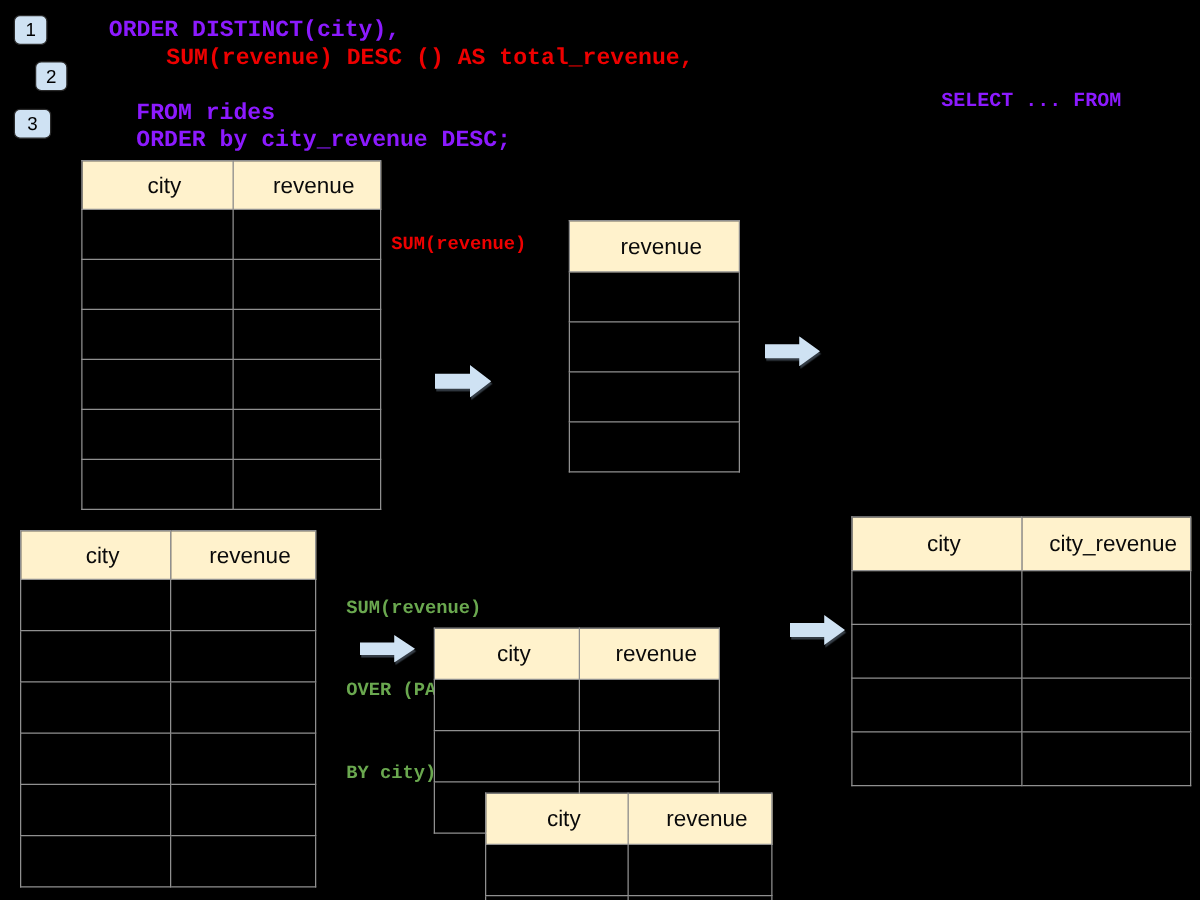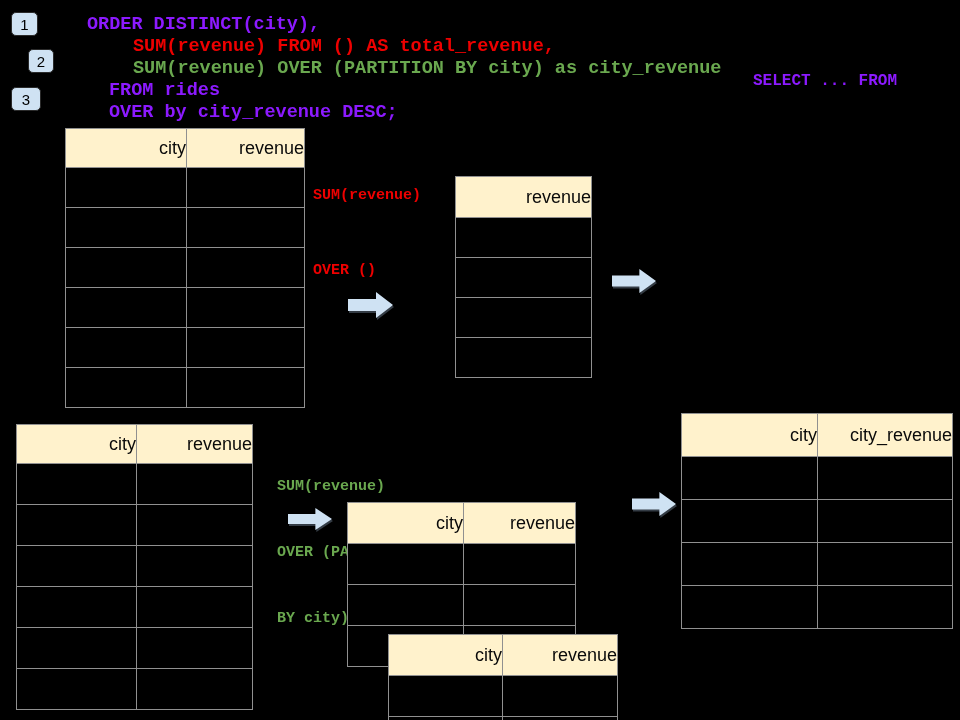--- a/index.html
+++ b/index.html
@@ -36,21 +36,21 @@
     display:flex;align-items:center;justify-content:center;
     font-size:15px;color:#000;box-sizing:border-box;
   }
   
   table.dtable{
     position:absolute;border-collapse:collapse;table-layout:fixed;
     border:1px solid var(--border);
   }
   .dtable th{
     background:var(--cream);border:1px solid var(--border);
-    font-weight:400;font-size:18px;text-align:right;
+    font-weight:400;font-size:18px;text-align:center;
     padding:0 0 0 11px;color:#0a0a0a;
     font-family:"Liberation Sans",sans-serif;
   }
   .dtable td{background:#000;border:1px solid var(--border)}
   
   .arrow{position:absolute;filter:drop-shadow(1.5px 2px 0 rgba(95,110,125,.55))}
   .arrow polygon{fill:var(--arrow)}
 </style>
 </head>
 <body>
@@ -61,32 +61,30 @@
       <span>1</span>
     </div>
   <div class="badge" style="left:28px;top:49px;width:26px;height:24px">
       <span>2</span>
     </div>
   <div class="badge" style="left:11px;top:87px;width:30px;height:24px">
       <span>3</span>
     </div>
 
   <div class="code purple" style="left:87px;top:14px">ORDER DISTINCT(city),</div>
-  <div class="code red" style="left:133px;top:36px">SUM(revenue) FROM () AS total_revenue,</div>
-  <div class="code green" style="left:133px;top:58px">SUM(revenue) OVER (PARTITION BY city) as city_revenue</div>
+  <div class="code red" style="left:133px;top:36px">SUM(revenue) DESC () AS total_revenue,</div>
   <div class="code purple" style="left:109px;top:80px">FROM rides</div>
-  <div class="code purple" style="left:109px;top:102px">OVER by city_revenue DESC;</div>
+  <div class="code purple" style="left:109px;top:102px">ORDER by city_revenue DESC;</div>
 
   <div class="note purple" style="left:753px;top:26px">
     <div>SELECT ... FROM</div>
   </div>
 
   <div class="ann red" style="left:313px;top:133px">
     <div>SUM(revenue)</div>
-    <div>OVER ()</div>
   </div>
 
   <div class="ann green" style="left:277px;top:432px">
     <div>SUM(revenue)</div>
     <div>OVER (PARTITION</div>
     <div>BY city)</div>
   </div>
 
   <table class="dtable" style="left:65px;top:128px;width:239px">
       <colgroup>

